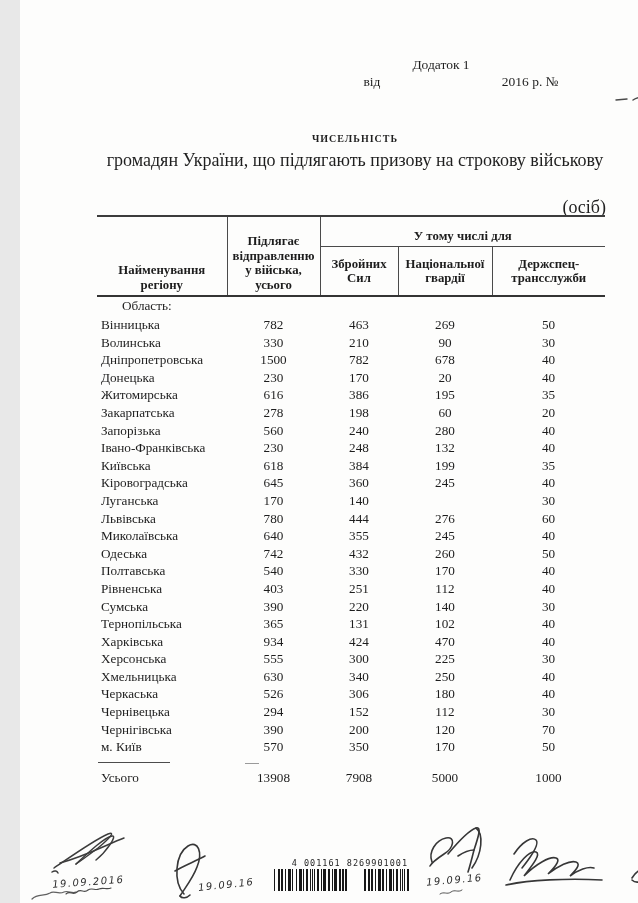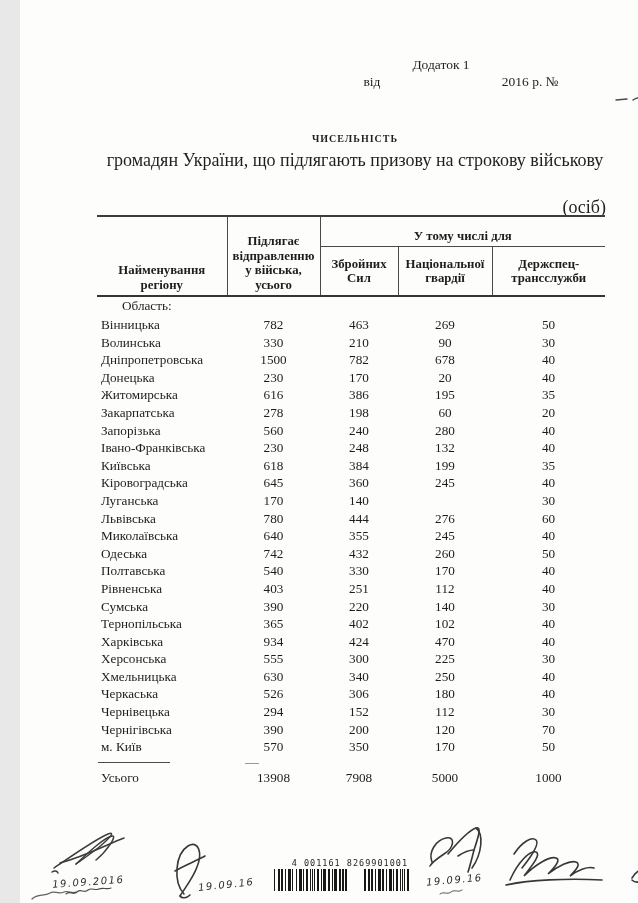--- a/index.html
+++ b/index.html
@@ -227,21 +227,21 @@
         <tr>
       <td class="region-cell">Сумська</td>
       <td class="num">390</td>
       <td class="num">220</td>
       <td class="num">140</td>
       <td class="num">30</td>
     </tr>
         <tr>
       <td class="region-cell">Тернопільська</td>
       <td class="num">365</td>
-      <td class="num">402</td>
+      <td class="num">131</td>
       <td class="num">102</td>
       <td class="num">40</td>
     </tr>
         <tr>
       <td class="region-cell">Харківська</td>
       <td class="num">934</td>
       <td class="num">424</td>
       <td class="num">470</td>
       <td class="num">40</td>
     </tr>

